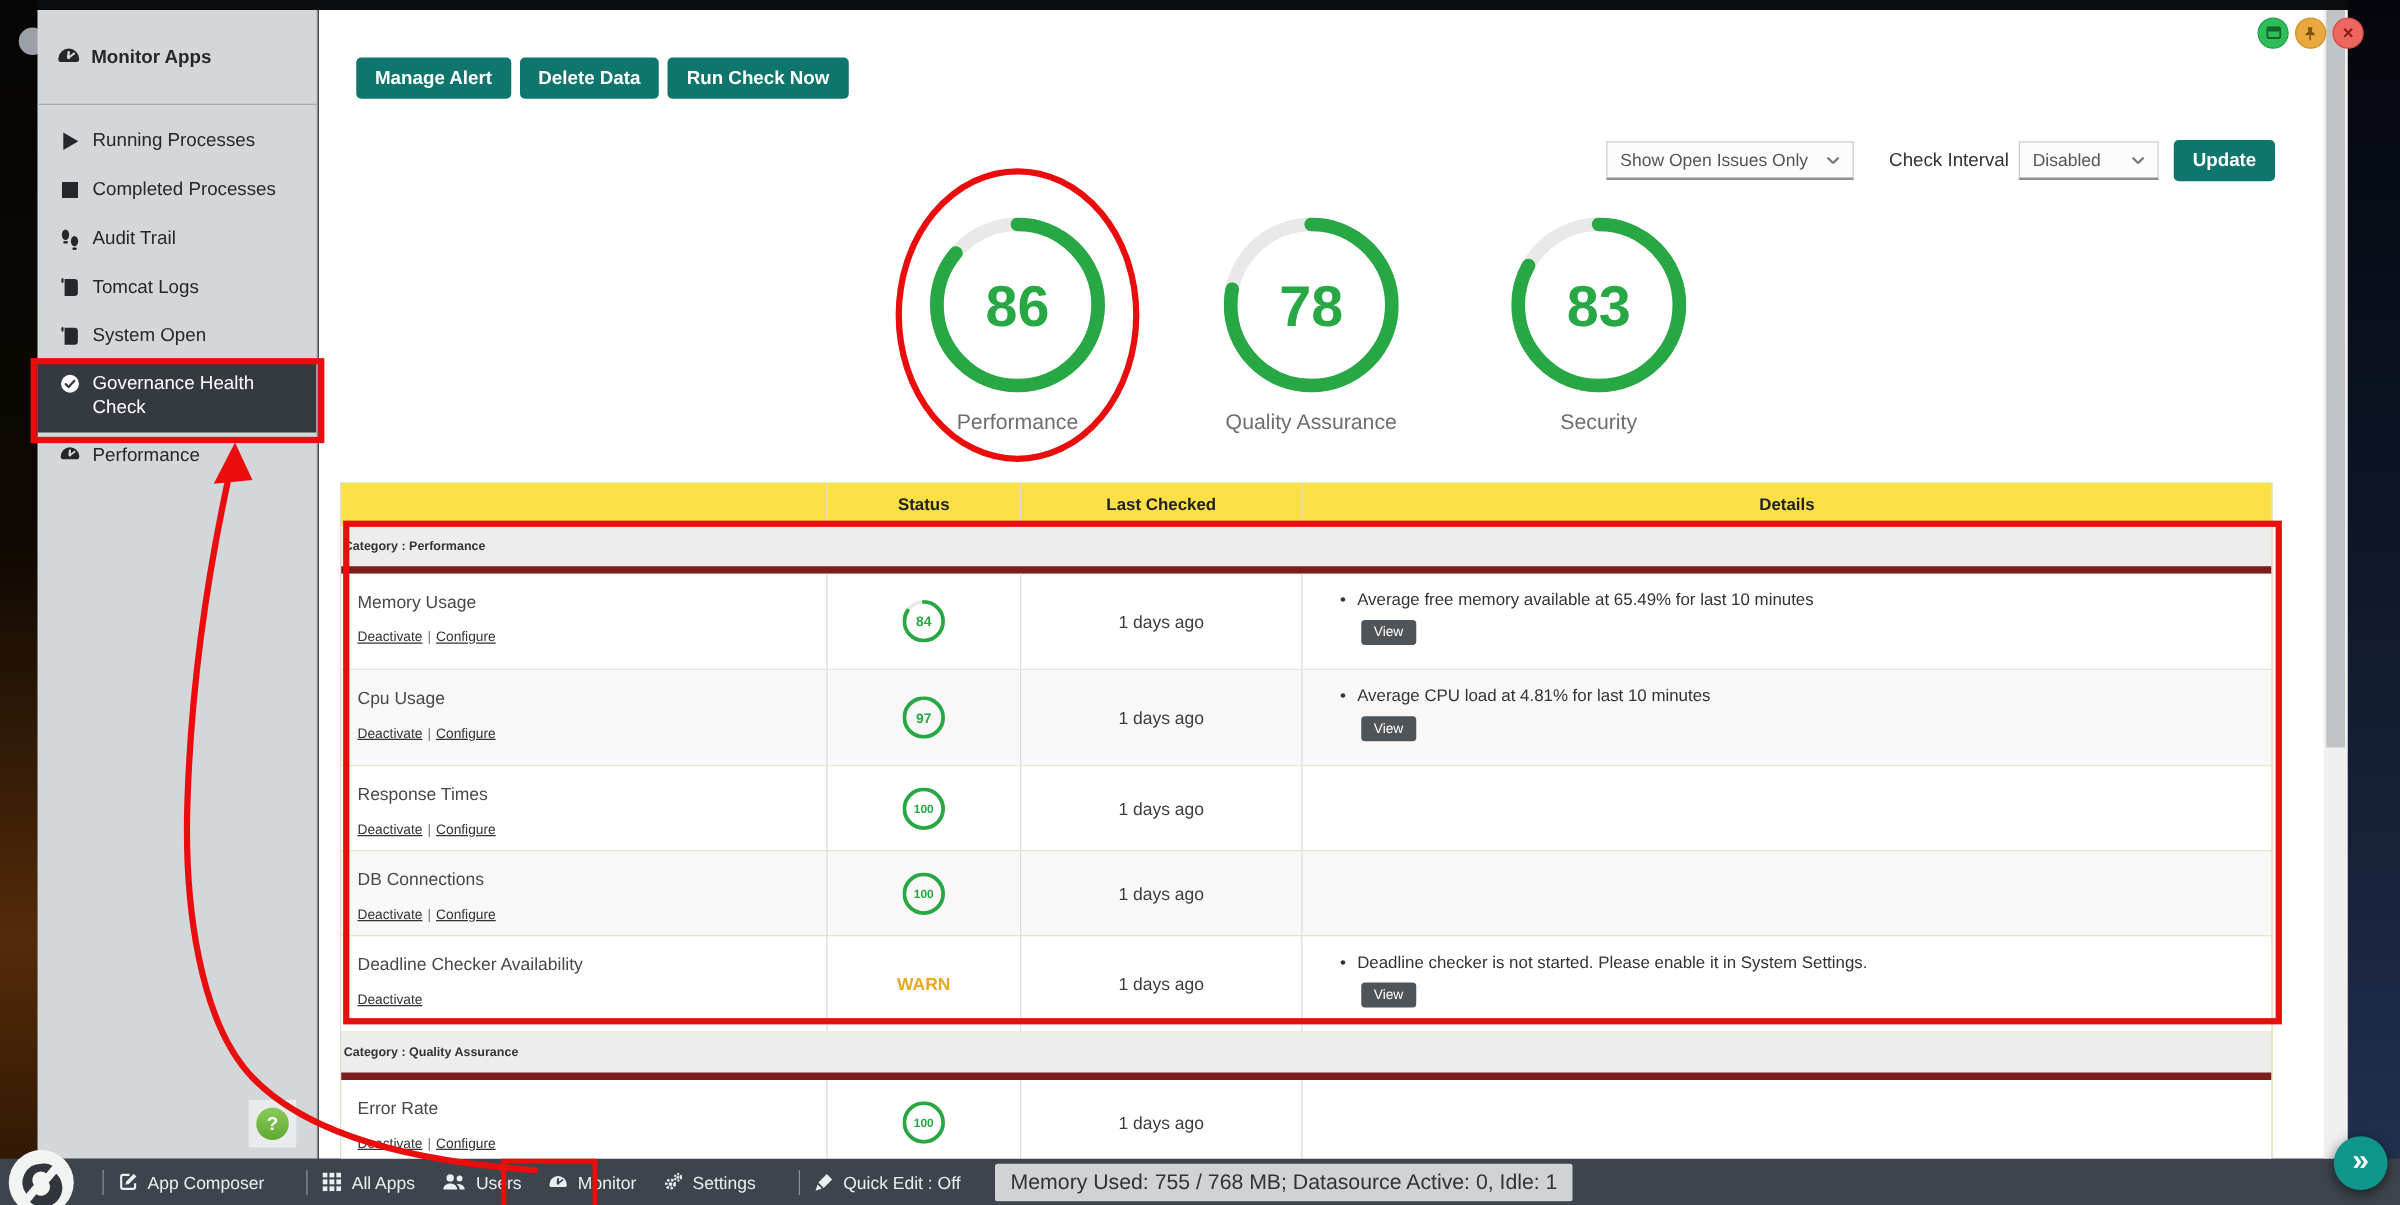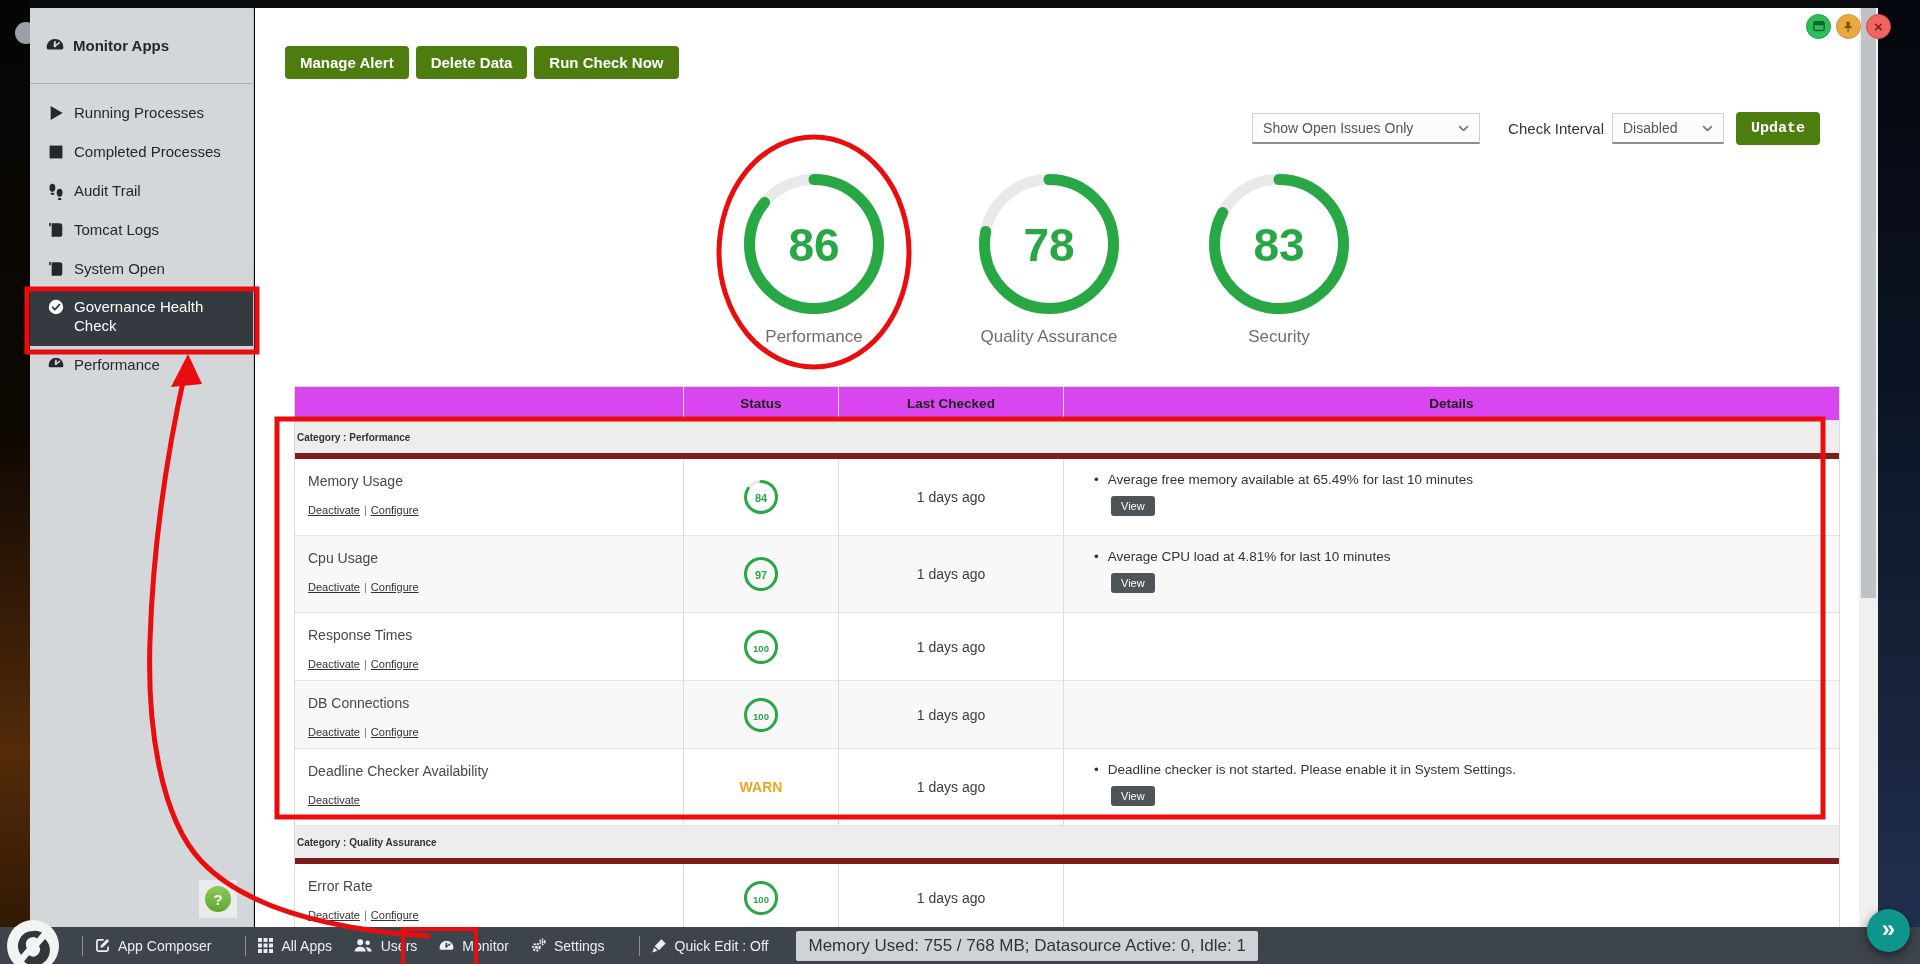--- a/index.html
+++ b/index.html
@@ -40,40 +40,40 @@
   .scroll-thumb { position:absolute; top:0; left:2px; width:15px; height:590px; background:#bfc3c5; }
 
   .win-controls { position:absolute; left:1806px; top:14px; display:flex; gap:5px; z-index:30; }
   .win-btn { width:25px; height:25px; border-radius:50%; display:flex; align-items:center;
     justify-content:center; cursor:pointer; }
   .win-btn.min  { background:#2ebd59; border:1px solid #24a04a; color:#17632f; }
   .win-btn.pin  { background:#eaa83e; border:1px solid #d2922e; color:#7c5410; }
   .win-btn.close{ background:#ee6660; border:1px solid #d84840; color:#8c1d14; font-size:15px; font-weight:bold; }
 
   .toolbar { position:absolute; left:30px; top:38px; display:flex; gap:7px; }
-  .btn-primary { background:#4d7c0f; color:#fff; font-weight:bold; font-size:15px;
+  .btn-primary { background:#0f766e; color:#fff; font-weight:bold; font-size:15px;
     height:33px; display:flex; align-items:center; padding:0 15px; border-radius:4px;
     border:none; cursor:pointer; }
 
   .controls-row { position:absolute; top:104px; right:58px; display:flex; align-items:center; }
   .select-box { height:31px; border:1px solid #cfcfcf; border-bottom:2px solid #8f8f8f;
     background:#fcfcfc; color:#555; font-size:14px; display:flex; align-items:center;
     justify-content:space-between; padding:0 10px; cursor:pointer; }
   .select-box .chev { color:#7a7a7a; margin-left:14px; display:flex; }
-  .sel-filter { width:228px; }
+  .sel-filter { width:198px; }
   .sel-interval { width:112px; margin-left:8px; }
   .ctl-label { margin-left:28px; font-size:15px; color:#333; }
-  .btn-update { margin-left:12px;font-family:Liberation Mono, monospace; }
+  .btn-update { margin-left:12px; }
 
   .gauge-block { position:absolute; width:160px; text-align:center; top:166px; }
   .gauge-block .glabel { margin-top:9px; font-size:17px; color:#6e6e6e; }
 
   
-  .gtable { position:absolute; left:39px; top:378px; width:1546px;
-    border:1px solid #dcdcdc; font-size:14px; color:#3c3c3c; background:#d946ef; }
+  .gtable { position:absolute; left:17px; top:378px; width:1546px;
+    border:1px solid #dcdcdc; font-size:14px; color:#3c3c3c; background:#fde047; }
   .t-head { display:grid; grid-template-columns:388px 155px 225px 1fr; height:34px;
     align-items:center; border-bottom:1px solid #dcdcdc; font-weight:bold; font-size:13.5px; color:#222; }
   .t-head .hcell { text-align:center; }
   .t-head .hcell + .hcell { border-left:1px solid #dcdcdc; height:100%;
     display:flex; align-items:center; justify-content:center; }
   .cat-row { height:38px; background:#ededed; display:flex; align-items:center; padding-left:2px;
     font-weight:bold; font-size:10px; color:#333; border-bottom:6px solid #7f1d1d; }
   .g-row { display:grid; grid-template-columns:388px 155px 225px 1fr;
     border-bottom:1px solid #e4e4e4; background:#fff; }
   .g-row.alt { background:#f8f8f8; }

